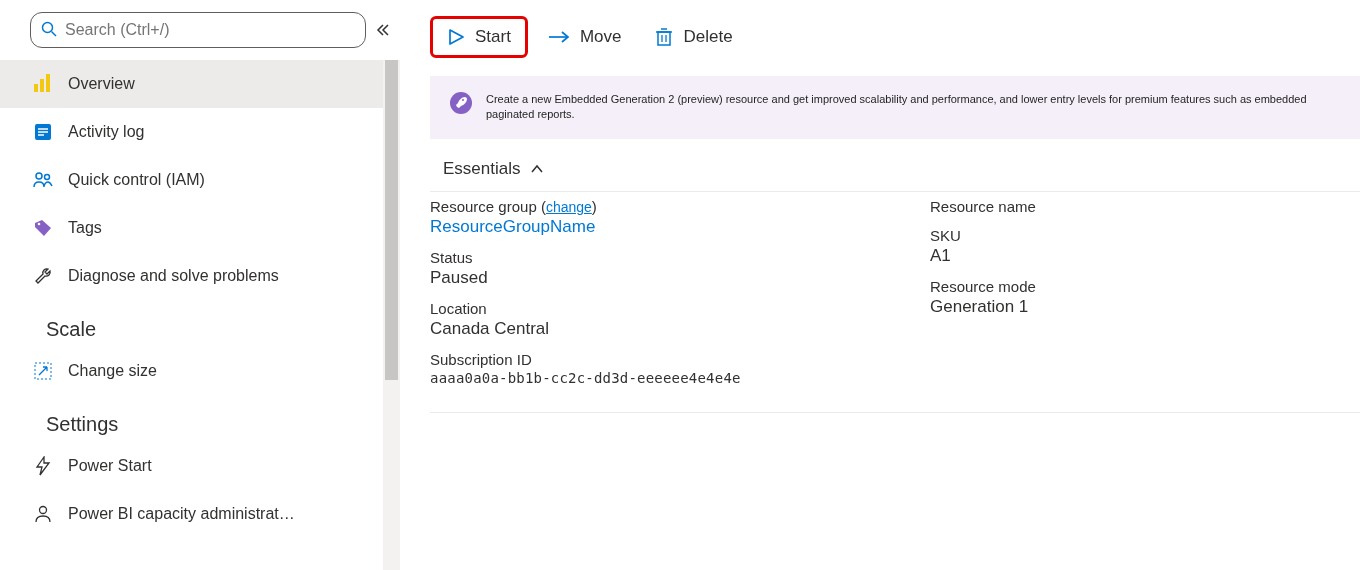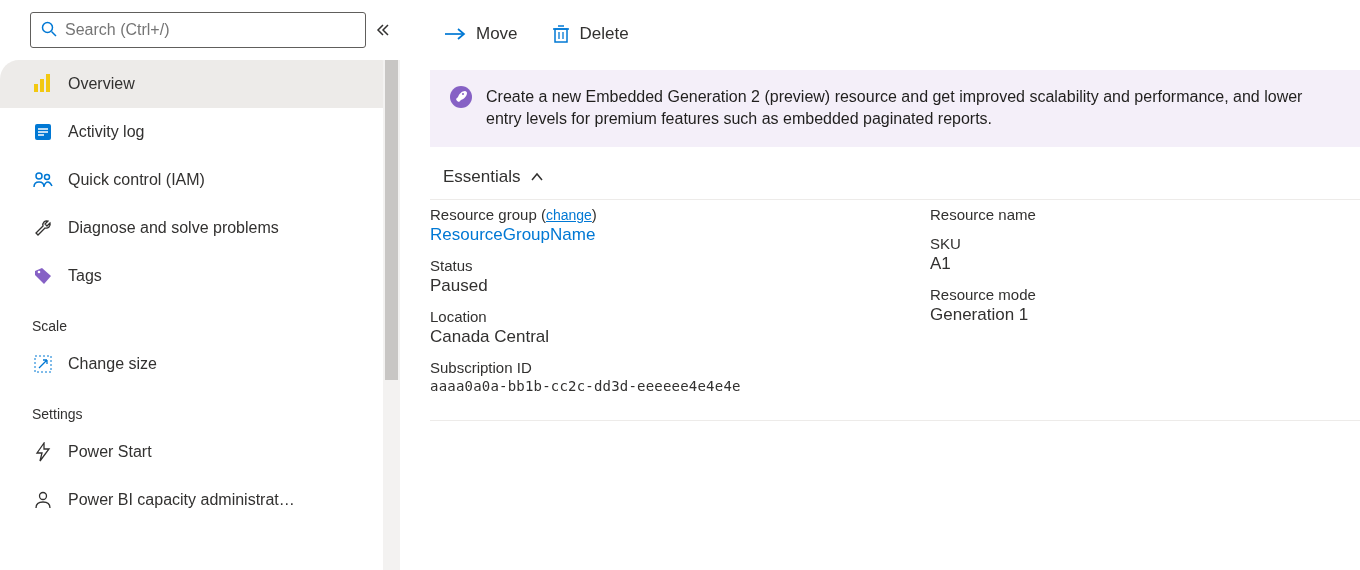--- a/index.html
+++ b/index.html
@@ -22,21 +22,21 @@
   }
   .search-row {
     display: flex;
     align-items: center;
     padding: 12px 0 12px 30px;
   }
   .search-box {
     flex: 1;
     height: 36px;
     border: 1px solid #605e5c;
-    border-radius: 3px;
+    border-radius: 12px;
     display: flex;
     align-items: center;
     padding: 0 10px;
   }
   .search-box input {
     border: none;
     outline: none;
     flex: 1;
     font-size: 16px;
     color: #605e5c;
@@ -48,39 +48,39 @@
     display: flex;
     align-items: center;
     justify-content: center;
     color: #323130;
     cursor: pointer;
   }
   .menu-wrap { position: relative; flex:1; }
   .menu {
     overflow-y: auto;
     height: 100%;
-    border-radius: 19px;
   }
   .menu-item {
     height: 48px;
     display: flex;
     align-items: center;
     padding: 0 16px 0 32px;
     cursor: pointer;
     font-size: 16px;
     color: #323130;
     gap: 14px;
   }
   .menu-item.active { background: #edebe9; }
   .menu-item .icon-slot { width: 22px; display:flex; align-items:center; justify-content:center; }
   .section-heading {
-    font-size: 14px;
+    font-size: 20px;
     font-weight: 400;
     color: #323130;
     padding: 18px 16px 6px 32px;
+    margin-left: 14px;
   }
   
   .scrollbar-track {
     position:absolute; right:0; top:0; width:17px; height:100%;
     background:#f3f2f1;
   }
   .scrollbar-thumb {
     position:absolute; right:2px; top:0; width:13px; height:320px;
     background:#c8c6c4; border-radius:0;
   }
@@ -110,21 +110,21 @@
     border: 3px solid #e60000;
     border-radius: 6px;
   }
   .toolbar-btn svg { display:block; }
   .info-banner {
     margin: 0 0 0 30px;
     background: #f4eff9;
     padding: 16px 20px;
     display: flex;
     gap: 14px;
-    font-size: 16px;
+    font-size: 11px;
     color: #201f1e;
     line-height: 1.4;
   }
   .info-banner .rocket {
     flex-shrink:0;
     width:22px; height:22px; border-radius:50%;
     background:#8661c5; display:flex; align-items:center; justify-content:center;
   }
   .essentials-header {
     margin: 20px 0 12px 43px;
@@ -208,37 +208,37 @@
             <path d="M1 16c0-3 2-5 5-5s5 2 5 5" fill="none" stroke="#0078d4" stroke-width="1.5"></path>
             <circle cx="14" cy="6" r="2.5" fill="none" stroke="#0078d4" stroke-width="1.5"></circle>
             <path d="M11 15c1-3 2.5-4 4-4s3 2 4 4" fill="none" stroke="#0078d4" stroke-width="1.5"></path>
           </svg>
         </span>
         <span>Quick control (IAM)</span>
       </div>
 
       <div class="menu-item">
         <span class="icon-slot">
-          <svg width="18" height="18" viewBox="0 0 18 18" fill="none">
-            <path d="M14 2a4 4 0 0 0-5 5L2 14l2 2 7-7a4 4 0 0 0 5-5l-3 3-2-2 3-3z" stroke="#323130" stroke-width="1.3"></path>
-          </svg>
-        </span>
-        <span>Diagnose and solve problems</span>
-      </div>
-
-      <div class="menu-item">
-        <span class="icon-slot">
           <svg width="18" height="18" viewBox="0 0 18 18">
             <path d="M1 4 L8 1 L17 9 L10 17 L1 8 Z" fill="#8661c5"></path>
             <circle cx="5" cy="5" r="1.3" fill="#fff"></circle>
           </svg>
         </span>
         <span>Tags</span>
       </div>
 
+      <div class="menu-item">
+        <span class="icon-slot">
+          <svg width="18" height="18" viewBox="0 0 18 18" fill="none">
+            <path d="M14 2a4 4 0 0 0-5 5L2 14l2 2 7-7a4 4 0 0 0 5-5l-3 3-2-2 3-3z" stroke="#323130" stroke-width="1.3"></path>
+          </svg>
+        </span>
+        <span>Diagnose and solve problems</span>
+      </div>
+
       <div class="section-heading">Scale</div>
 
       <div class="menu-item">
         <span class="icon-slot">
           <svg width="18" height="18" viewBox="0 0 18 18" fill="none">
             <rect x="1" y="1" width="16" height="16" stroke="#0078d4" stroke-width="1" stroke-dasharray="2 2"></rect>
             <path d="M5 13 L13 5 M13 5 H9 M13 5 V9" stroke="#0078d4" stroke-width="1.3" fill="none"></path>
           </svg>
         </span>
         <span>Change size</span>
@@ -265,20 +265,28 @@
         <span>Power BI capacity administrat…</span>
       </div>
 
     </div>
   </div>
 </div>
 
 <div class="main">
 
   <div class="toolbar">
+    <div class="toolbar-btn highlighted">
+      <span>
+        <svg width="18" height="18" viewBox="0 0 18 18" fill="none">
+          <path d="M3 2 L16 9 L3 16 Z" stroke="#0078d4" stroke-width="1.7" fill="none" stroke-linejoin="round"></path>
+        </svg>
+      </span>
+      <span>Start</span>
+    </div>
     <div class="toolbar-btn">
       <span>
         <svg width="22" height="16" viewBox="0 0 22 16" fill="none">
           <line x1="1" y1="8" x2="19" y2="8" stroke="#0078d4" stroke-width="1.7"></line>
           <path d="M14 3 L20 8 L14 13" stroke="#0078d4" stroke-width="1.7" fill="none"></path>
         </svg>
       </span>
       <span>Move</span>
     </div>
     <div class="toolbar-btn">

